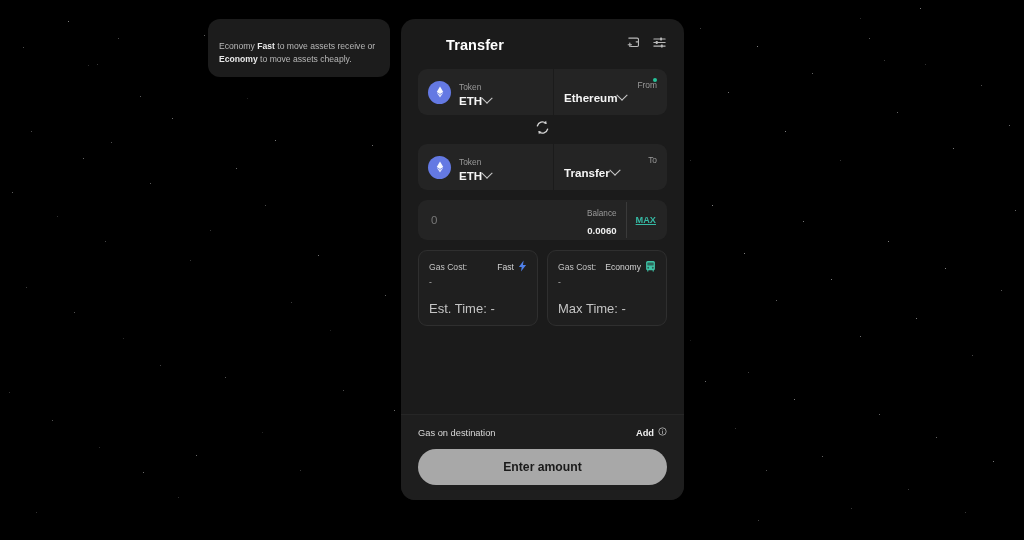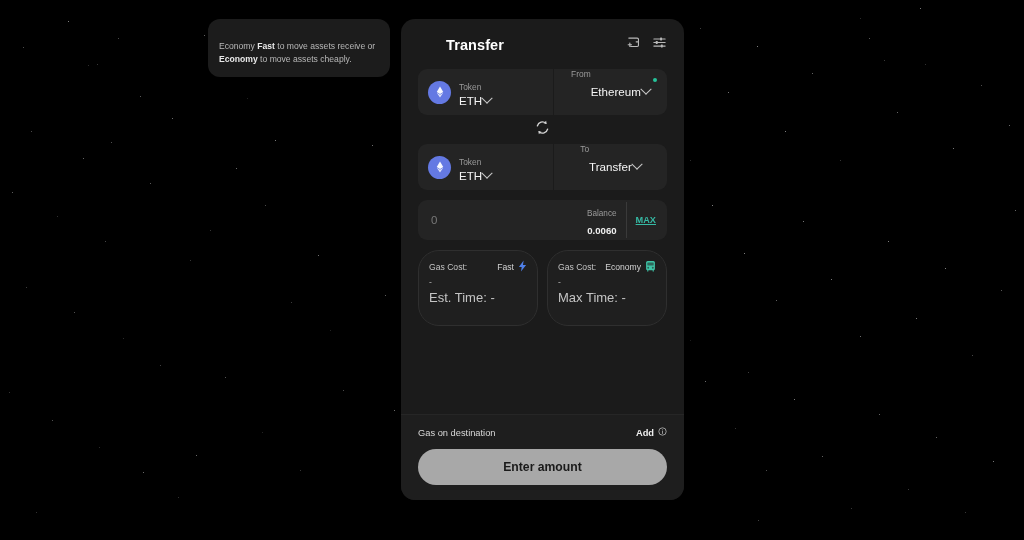--- a/index.html
+++ b/index.html
@@ -152,42 +152,43 @@
     padding: 0 10px;
     border-right: 1px solid #1b1b1b;
     cursor: pointer;
   }
   .route-right {
     width: 93px;
     flex: 0 0 auto;
     padding: 0 10px;
     position: relative;
     display: flex;
-    flex-direction: row;
+    flex-direction: column;
     justify-content: center;
     cursor: pointer;
+    text-align: right;
   }
   .token-logo {
     width: 23px;
     height: 23px;
     border-radius: 50%;
     background: #6479e3;
     flex: 0 0 auto;
     display: flex;
     align-items: center;
     justify-content: center;
   }
   .field-label {
     font-size: 8.4px;
     color: #9a9a9a;
     line-height: 11px;
   }
   .field-value {
     font-size: 11.6px;
-    font-weight: normal;
+    font-weight: bold;
     color: #f5f5f5;
     line-height: 14px;
     display: flex;
     align-items: center;
     gap: 1px;
     white-space: nowrap;
   }
   .chev {
     display: inline-block;
     width: 7px;
@@ -271,22 +272,22 @@
   
   .gas-cards {
     margin-top: 10px;
     display: flex;
     gap: 9px;
   }
   .gas-card {
     flex: 1 1 0;
     background: #1f1f1f;
     border: 1px solid #2f2f2f;
-    border-radius: 21px;
-    padding: 9px 10px 20px 10px;
+    border-radius: 9px;
+    padding: 9px 10px 9px 10px;
     box-sizing: border-box;
     height: 76px;
     display: flex;
     flex-direction: column;
     cursor: pointer;
   }
   .gas-top {
     display: flex;
     align-items: center;
     justify-content: space-between;

